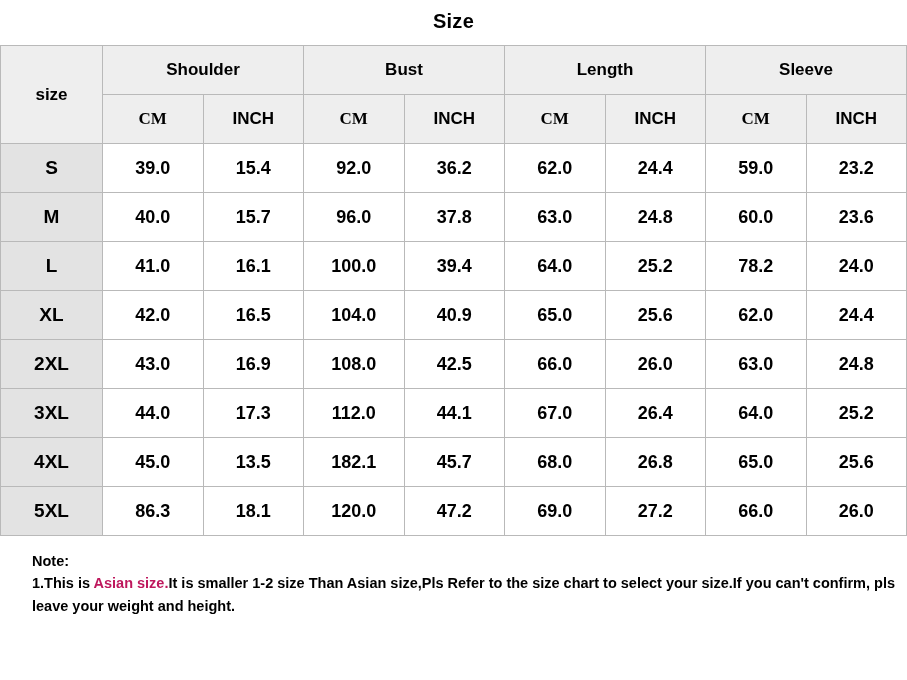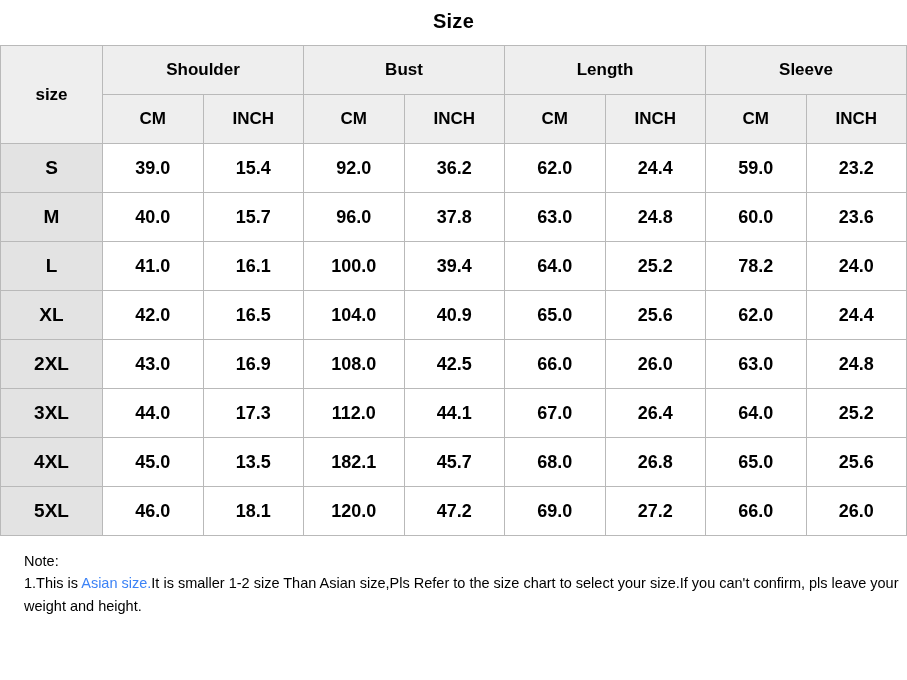--- a/index.html
+++ b/index.html
@@ -56,33 +56,34 @@
     height: 44px;
   }
   th.unit-head {
     font-size: 17px;
     height: 52px;
   }
   th.size-corner {
     font-size: 18px;
     width: 101px;
   }
-  .col-cm { width: 100px; }
+  .col-cm { width: 100px; font-family: Liberation Serif, serif; }
   .col-inch { width: 103px; }
   .notes {
     padding: 14px 6px 0 24px;
     font-size: 14.5px;
-    font-weight: normal;
+    font-weight: bold;
     line-height: 1.55;
+    margin-left: 8px;
   }
   .notes .line {
     white-space: normal;
   }
   .hl-red {
-    color: #3b82f6;
+    color: #be185d;
   }
 </style>
 </head>
 <body>
 
 <div class="page">
 
   <div class="title">Size</div>
 
   <table class="size-table">
@@ -178,21 +179,21 @@
         <td class="value">13.5</td>
         <td class="value">182.1</td>
         <td class="value">45.7</td>
         <td class="value">68.0</td>
         <td class="value">26.8</td>
         <td class="value">65.0</td>
         <td class="value">25.6</td>
       </tr>
       <tr>
         <td class="sizecell">5XL</td>
-        <td class="value">46.0</td>
+        <td class="value">86.3</td>
         <td class="value">18.1</td>
         <td class="value">120.0</td>
         <td class="value">47.2</td>
         <td class="value">69.0</td>
         <td class="value">27.2</td>
         <td class="value">66.0</td>
         <td class="value">26.0</td>
       </tr>
     </tbody>
   </table>

